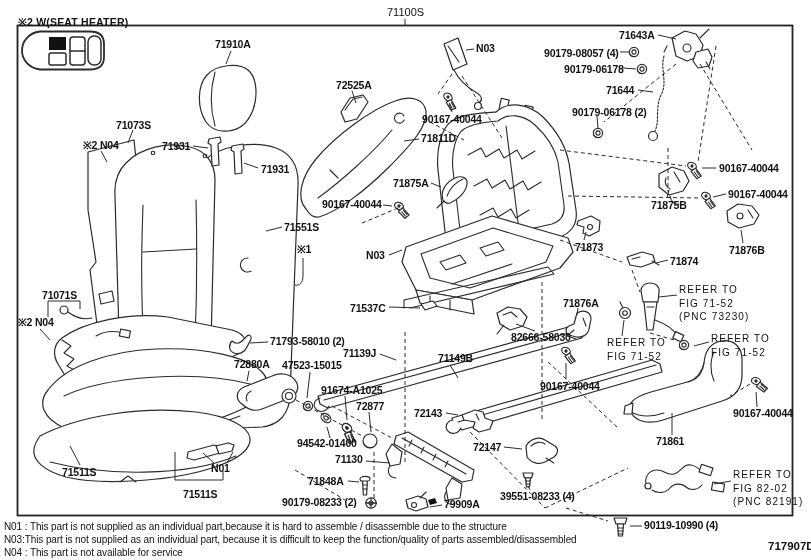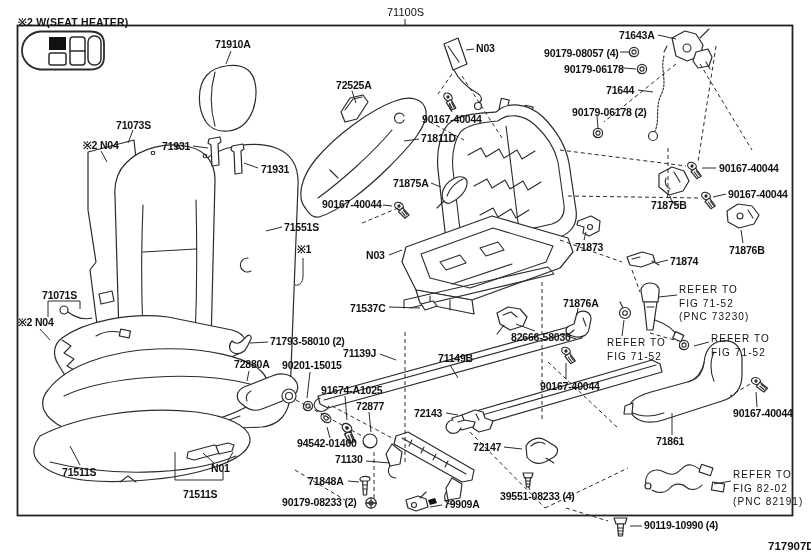--- a/index.html
+++ b/index.html
@@ -260,21 +260,21 @@
 <div class="pl" style="left:162px;top:140px">71931</div>
 <div class="pl" style="left:261px;top:163px">71931</div>
 <div class="pl" style="left:284px;top:221px">71551S</div>
 <div class="pl" style="left:297px;top:243px">※1</div>
 <div class="pl" style="left:366px;top:249px">N03</div>
 <div class="pl" style="left:42px;top:289px">71071S</div>
 <div class="pl" style="left:18px;top:316px">※2 N04</div>
 <div class="pl" style="left:350px;top:302px">71537C</div>
 <div class="pl" style="left:270px;top:335px">71793-58010 (2)</div>
 <div class="pl" style="left:234px;top:358px">72880A</div>
-<div class="pl" style="left:282px;top:359px">90201-15015</div>
+<div class="pl" style="left:282px;top:359px">47523-15015</div>
 <div class="pl" style="left:343px;top:347px">71139J</div>
 <div class="pl" style="left:321px;top:384px">91674-A1025</div>
 <div class="pl" style="left:356px;top:400px">72877</div>
 <div class="pl" style="left:297px;top:437px">94542-01400</div>
 <div class="pl" style="left:335px;top:453px">71130</div>
 <div class="pl" style="left:308px;top:475px">71848A</div>
 <div class="pl" style="left:282px;top:496px">90179-08233 (2)</div>
 <div class="pl" style="left:62px;top:466px">71511S</div>
 <div class="pl" style="left:211px;top:462px">N01</div>
 <div class="pl" style="left:183px;top:488px">71511S</div>
@@ -310,15 +310,18 @@
 FIG 71-52
 (PNC 73230)</div>
 <div class="ref" style="left:607px;top:336px">REFER TO
 FIG 71-52</div>
 <div class="ref" style="left:711px;top:332px">REFER TO
 FIG 71-52</div>
 <div class="ref" style="left:733px;top:468px">REFER TO
 FIG 82-02
 (PNC 82191)</div>
 
+<div class="fnote" style="left:4px;top:521px">N01 : This part is not supplied as an individual part,because it is hard to assemble / disassemble due to the structure</div>
+<div class="fnote" style="left:4px;top:534px">N03:This part is not supplied as an individual part, because it is difficult to keep the function/quality of parts assembled/disassembled</div>
+<div class="fnote" style="left:4px;top:547px">N04 : This part is not available for service</div>
 <div class="code" style="left:768px;top:540px">717907D</div>
 
 </div>
 
 </body></html>

